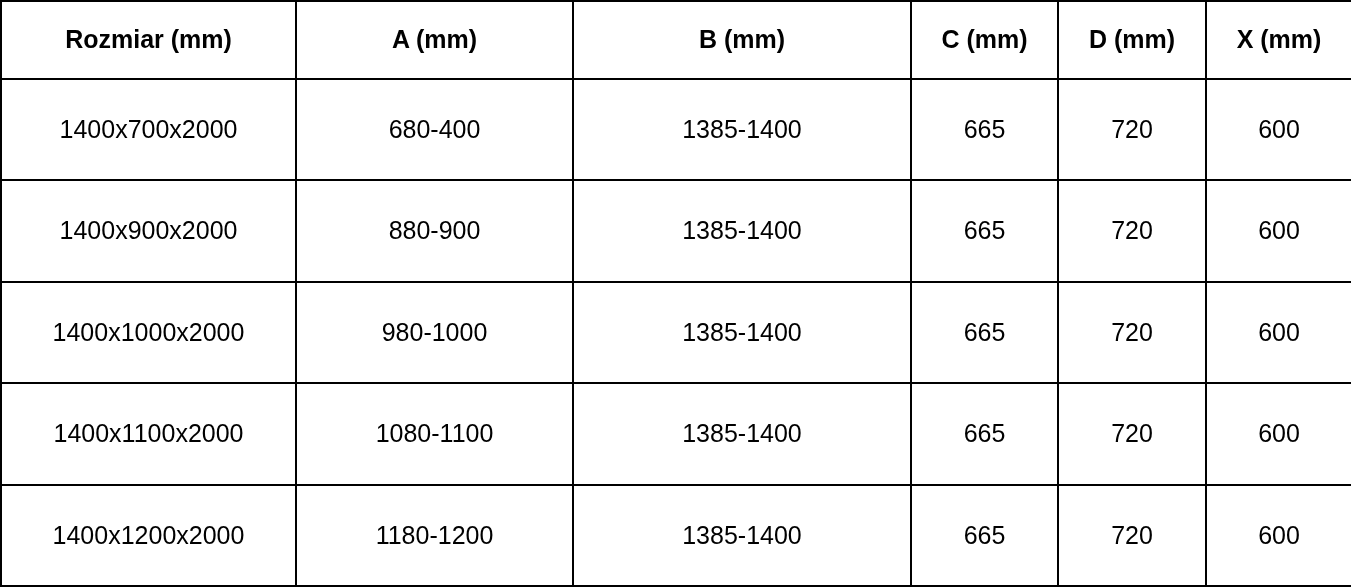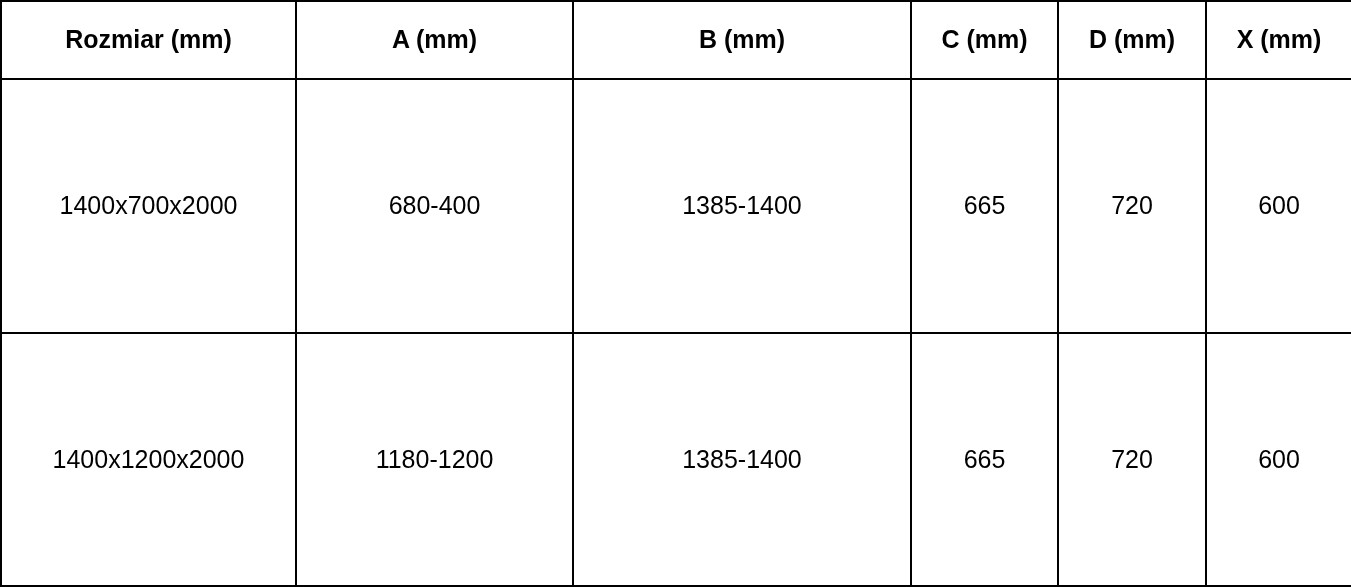--- a/index.html
+++ b/index.html
@@ -80,20 +80,44 @@
     <tbody>
       <tr class="data-row">
         <td>1400x700x2000</td>
         <td>680-400</td>
         <td>1385-1400</td>
         <td>665</td>
         <td>720</td>
         <td>600</td>
       </tr>
       <tr class="data-row">
+        <td>1400x900x2000</td>
+        <td>880-900</td>
+        <td>1385-1400</td>
+        <td>665</td>
+        <td>720</td>
+        <td>600</td>
+      </tr>
+      <tr class="data-row">
+        <td>1400x1000x2000</td>
+        <td>980-1000</td>
+        <td>1385-1400</td>
+        <td>665</td>
+        <td>720</td>
+        <td>600</td>
+      </tr>
+      <tr class="data-row">
+        <td>1400x1100x2000</td>
+        <td>1080-1100</td>
+        <td>1385-1400</td>
+        <td>665</td>
+        <td>720</td>
+        <td>600</td>
+      </tr>
+      <tr class="data-row">
         <td>1400x1200x2000</td>
         <td>1180-1200</td>
         <td>1385-1400</td>
         <td>665</td>
         <td>720</td>
         <td>600</td>
       </tr>
     </tbody>
   </table>
 </div>

